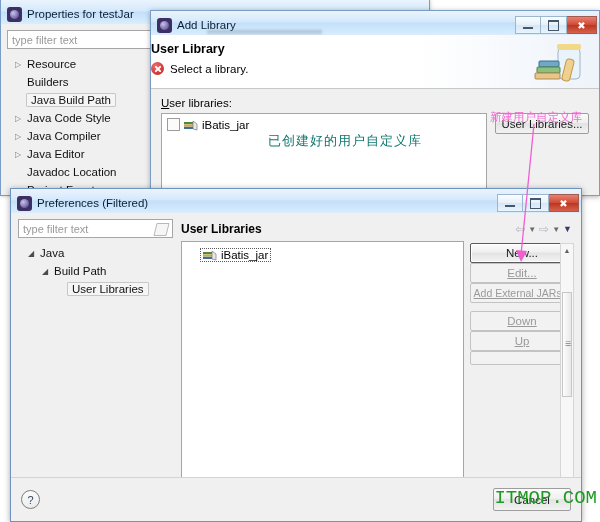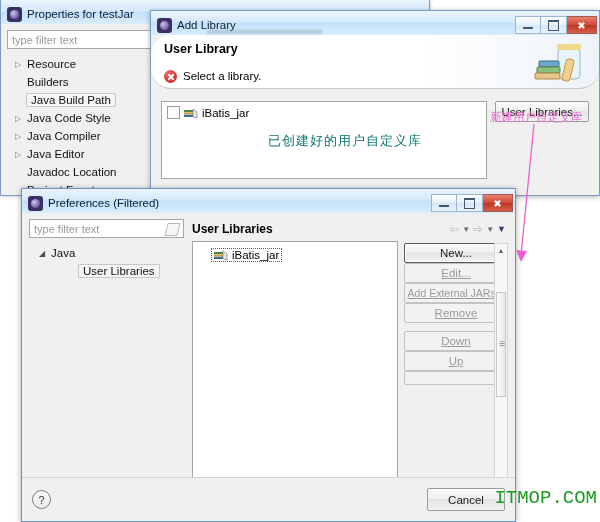--- a/index.html
+++ b/index.html
@@ -75,24 +75,24 @@
     border:1px solid #7a9cc6;background:#f0f0f0;
     box-shadow:0 1px 5px rgba(0,0,0,.3);}
   #addLibWin .tbshadow{
     position:absolute;left:56px;top:19px;width:115px;height:7px;
     background:linear-gradient(to bottom,rgba(90,110,130,.35),rgba(90,110,130,0));
     filter:blur(1px);
   }
   .dlg-header{
     position:absolute;left:0;top:24px;right:0;height:54px;
     background:linear-gradient(to right,#ffffff 60%,#eef3fa 100%);
-    border-bottom:1px solid #c8c8c8;box-sizing:border-box;padding:7px 13px;border-radius:20px;
+    border-bottom:1px solid #c8c8c8;box-sizing:border-box;padding:7px 0;
   }
   .dlg-header .h1{font-size:12.5px;font-weight:bold;color:#000;}
-  .dlg-header .sub{display:flex;align-items:flex-start;margin-top:14px;gap:6px;font-size:11.5px;}
+  .dlg-header .sub{display:flex;align-items:center;margin-top:6px;gap:6px;font-size:11.5px;}
   .err-icon{
     width:13px;height:13px;border-radius:50%;flex:none;
     background:radial-gradient(circle at 35% 30%,#f06a6a 0%,#d0352e 70%,#9e1d18 100%);
     position:relative;
   }
   .err-icon:before,.err-icon:after{
     content:"";position:absolute;left:2.5px;top:5.5px;width:8px;height:2px;background:#fff;border-radius:1px;
   }
   .err-icon:before{transform:rotate(45deg);} .err-icon:after{transform:rotate(-45deg);}
   .jar-img{position:absolute;right:12px;top:4px;width:56px;height:48px;}
@@ -110,23 +110,23 @@
   .btn{
     box-sizing:border-box;border:1px solid #9d9d9d;border-radius:2px;
     background:linear-gradient(to bottom,#fbfbfb 0%,#f0f0f0 45%,#e3e3e3 50%,#f3f3f3 100%);
     font-size:11.5px;color:#1a1a1a;display:flex;align-items:center;justify-content:center;
     font-family:"Liberation Sans","DejaVu Sans",sans-serif;
   }
   .btn.dis{color:#9a9a9a;border-color:#c3c3c3;background:#f2f2f2;text-decoration:underline;}
   .btn.focus{border-color:#5a5a5a;box-shadow:inset 0 0 0 1px #ffffff;}
 
   
-  #prefWin{left:10px;top:188px;width:495px;height:334px;
+  #prefWin{left:10px;top:188px;width:572px;height:334px;
     border:1px solid #6e93c0;background:#f0f0f0;
-    box-shadow:0 1px 6px rgba(0,0,0,.35);margin-left:11px;}
+    box-shadow:0 1px 6px rgba(0,0,0,.35);}
   #prefWin .pbody{position:absolute;left:0;top:24px;right:0;bottom:0;background:#f0f0f0;
     padding:6px 7px 0 7px;box-sizing:border-box;display:flex;gap:8px;}
   .pref-left{width:155px;display:flex;flex-direction:column;}
   .pref-right{flex:1;display:flex;flex-direction:column;min-width:0;}
   .pref-right-head{display:flex;align-items:center;height:20px;}
   .pref-right-head .ttl2{font-size:12px;font-weight:bold;}
   .navs{margin-left:auto;display:flex;align-items:center;gap:3px;padding-right:2px;}
   .navarrow{font-size:12px;color:#b9aec6;}
   .navcaret{font-size:8px;color:#6b6b6b;}
   .navcaret.dark{color:#3b3b6b;font-size:9px;}
@@ -277,20 +277,21 @@
         <rect x="26" y="5" width="24" height="6" rx="2" fill="#f2d98a" stroke="#c2a košt" stroke-width="1"></rect>
         <rect x="8" y="22" width="20" height="6" rx="1" fill="#6fa8c9" stroke="#39708e"></rect>
         <rect x="6" y="28" width="23" height="6" rx="1" fill="#8cc07e" stroke="#4f8246"></rect>
         <rect x="4" y="34" width="25" height="6" rx="1" fill="#e8c58d" stroke="#b08a4d"></rect>
         <rect x="33" y="20" width="8" height="22" rx="3" fill="#f1cf8c" stroke="#c09a4f" transform="rotate(14 37 31)"></rect>
       </svg>
     </span>
   </div>
 
   <div class="dlg-body">
+    <div class="lbl-small"><span class="u-ul">U</span>ser libraries:</div>
     <div class="libs-row">
       <div class="libs-list">
         <div class="lib-item">
           <span class="chk"></span>
           <span class="books-icon">
             <svg width="14" height="12" viewBox="0 0 14 12">
               <rect x="0" y="3" width="9" height="2.2" fill="#4b8a3f"></rect>
               <rect x="0" y="5.4" width="9" height="2.2" fill="#d8a23c"></rect>
               <rect x="0" y="7.8" width="9" height="2.2" fill="#3c6fa0"></rect>
               <path d="M9 2 L13 5 L13 11 L9 10 Z" fill="#e8e8e8" stroke="#7a7a7a" stroke-width=".7"></path>
@@ -331,20 +332,24 @@
     <div class="pref-left">
       <div class="filterbox">
         <span>type filter text</span>
         <span class="eraser"></span>
       </div>
       <div class="tree">
         <div class="tnode" style="padding-left:10px;">
           <span class="arr open"></span>
           <span class="lbl">Java</span>
         </div>
+        <div class="tnode" style="padding-left:24px;">
+          <span class="arr open"></span>
+          <span class="lbl">Build Path</span>
+        </div>
         <div class="tnode" style="padding-left:50px;">
           <span class="lbl sel">User Libraries</span>
         </div>
       </div>
     </div>
 
     <div class="pref-right">
       <div class="pref-right-head">
         <span class="ttl2">User Libraries</span>
         <span class="navs">
@@ -374,23 +379,20 @@
         <div class="btncol">
           <div class="btn focus">
             <span>New...</span>
             </div>
           <div class="btn dis">
             <span>Edit...</span>
             </div>
           <div class="btn dis" style="font-size:10.5px;">
             <span>Add External JARs...</span>
             </div>
-          <div class="btn dis">
-            <span>Remove</span>
-            </div>
           <div style="height:8px"></div>
           <div class="btn dis">
             <span>Down</span>
             </div>
           <div class="btn dis">
             <span>Up</span>
             </div>
           <div class="btn dis" style="height:14px;overflow:hidden"></div>
 
           <span class="vscroll">

